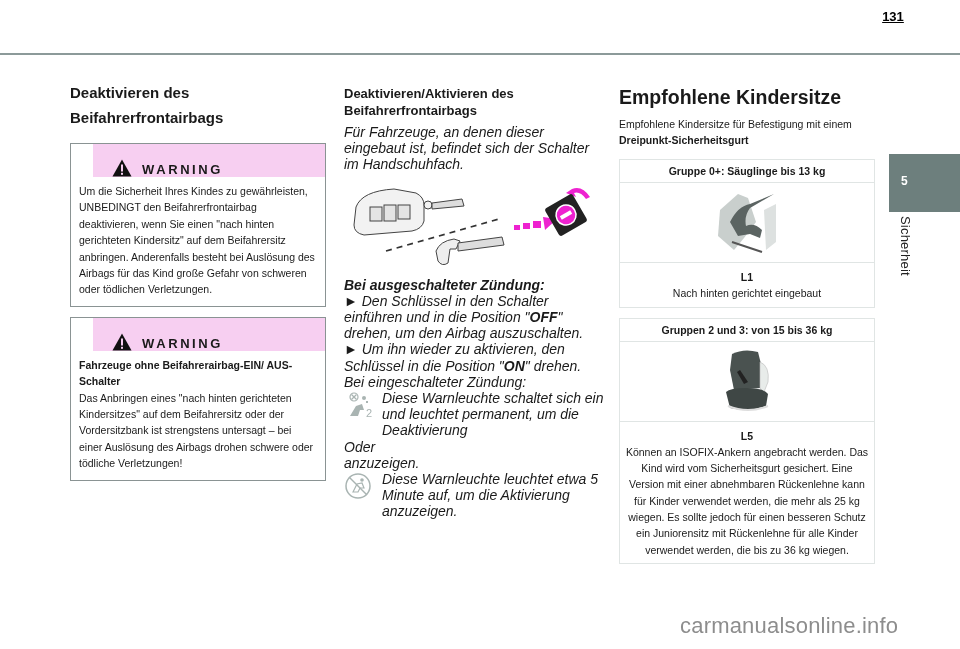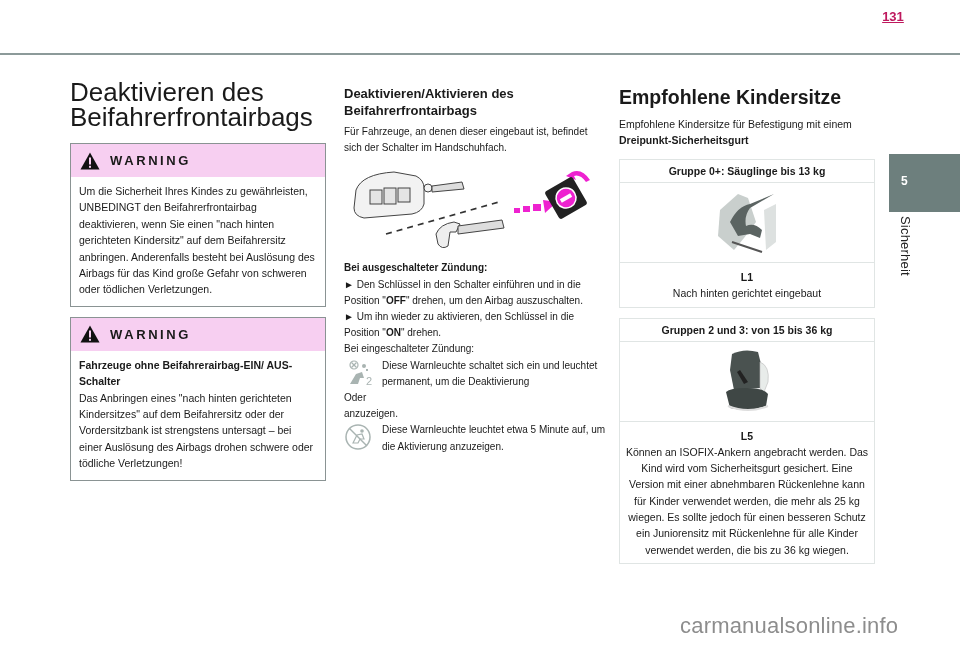--- a/index.html
+++ b/index.html
@@ -1,40 +1,40 @@
 <!DOCTYPE html>
 <html><head>
 <meta charset="utf-8">
 <style>
   * { box-sizing: border-box; margin: 0; padding: 0; }
   html, body { width: 960px; height: 649px; background: #ffffff; overflow: hidden; }
   body { position: relative; font-family: "Liberation Sans", sans-serif; color: #1a1a1a; }
 
-  .page-number { position: absolute; left: 878px; top: 9px; width: 30px; text-align: center; font-size: 13px; font-weight: bold; color: #be185d; text-decoration: underline; }
+  .page-number { position: absolute; left: 878px; top: 9px; width: 30px; text-align: center; font-size: 13px; font-weight: bold; color: #000000; text-decoration: underline; }
   .header-rule { position: absolute; left: 0; top: 53px; width: 960px; height: 2px; background: #8c9a99; }
 
   
   .chapter-tab { position: absolute; left: 889px; top: 154px; width: 71px; height: 58px; background: #6d7f7d; }
   .chapter-num { position: absolute; left: 12px; top: 20px; color: #fff; font-size: 12px; font-weight: bold; }
   .chapter-label { position: absolute; left: 893px; top: 216px; width: 20px; height: 80px; writing-mode: vertical-rl; font-size: 13px; color: #222; letter-spacing: 0.2px; }
 
   
   .col1 { position: absolute; left: 70px; top: 80px; width: 256px; }
-  .h1 { font-size: 26px; font-weight: normal; line-height: 25px; color: #1a1a1a; }
+  .h1 { font-size: 15px; font-weight: bold; line-height: 25px; color: #1a1a1a; }
   .warning-box { border: 1px solid #8a9393; margin-top: 10px; }
-  .warning-head { background: #f7cff1; height: 33px; display: flex; align-items: center; padding-left: 9px; }
+  .warning-head { background: #f7cff1; height: 33px; display: flex; align-items: flex-end; padding-left: 19px; margin-left: 22px; }
   .warn-icon { width: 20px; height: 18px; margin-right: 10px; }
   .warn-label { font-size: 13px; font-weight: bold; letter-spacing: 2.6px; color: #1a1a1a; }
   .warning-body { padding: 6px 8px 8px 8px; font-size: 10.5px; line-height: 16.4px; color: #1a1a1a; }
   .warning-body b { font-weight: bold; }
 
   
   .col2 { position: absolute; left: 344px; top: 85px; width: 262px; }
   .h2 { font-size: 13px; font-weight: bold; line-height: 17px; }
-  .p { font-size: 10px; line-height: 16.2px; }
+  .p { font-size: 14px; line-height: 16.2px; font-style: italic; }
   .key-illustration { width: 250px; height: 90px; margin: 6px 0 4px 0; }
   .bold-lead { font-weight: bold; }
   .icon-row { display: flex; }
   .lamp-icon { width: 32px; height: 30px; flex: none; margin-right: 6px; }
 
   
   .col3 { position: absolute; left: 619px; top: 85px; width: 256px; }
   .h3 { font-size: 19.5px; font-weight: bold; line-height: 24px; }
   .intro { font-size: 10.5px; line-height: 15.5px; margin-top: 8px; }
   .seat-table { border: 1px solid #e0e5e4; margin-top: 11px; }

